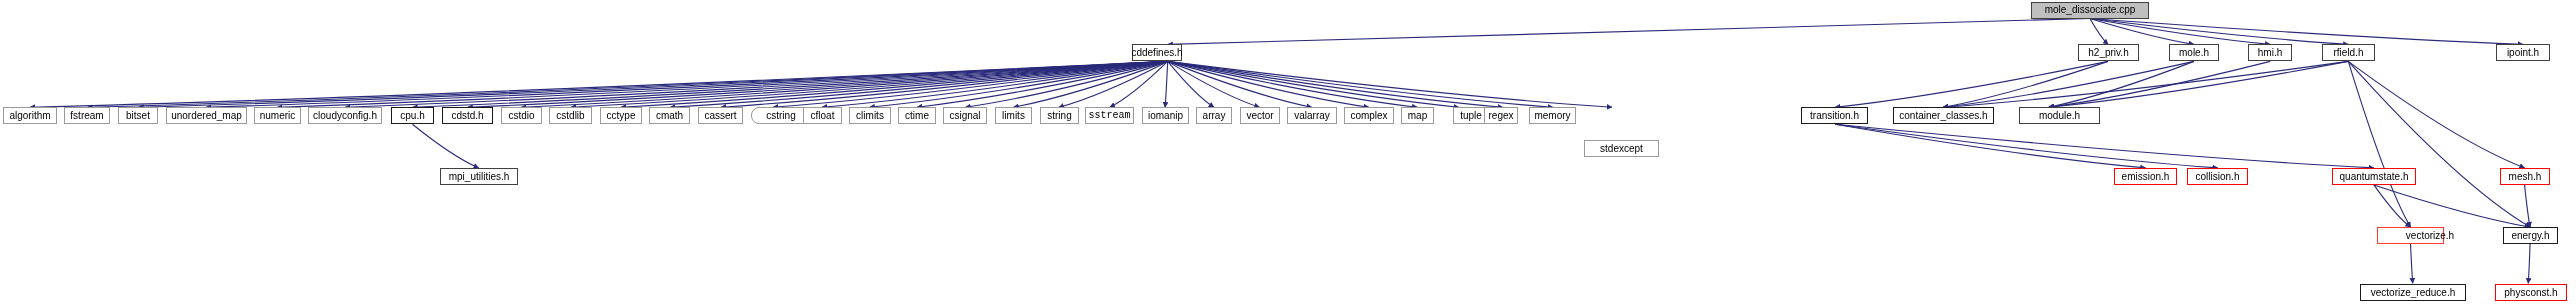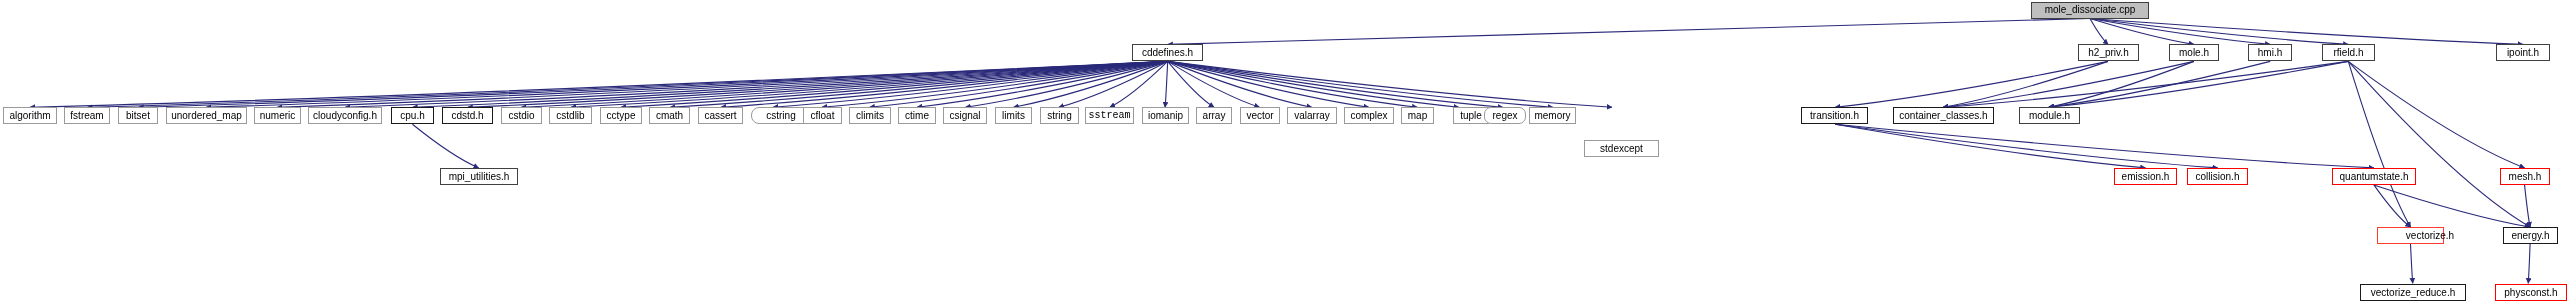--- a/index.html
+++ b/index.html
@@ -120,21 +120,21 @@
       <path d="M 2478.5 168 C 2632.692 194.55, 2780.18 216.38, 2897.5 227" fill="none" stroke="#2a2a7a" stroke-width="1.5" marker-end="url(#arrow)"></path>
       <path d="M 2478.5 168 C 2668.572 194.55, 2850.38 216.38, 2995 227" fill="none" stroke="#2a2a7a" stroke-width="1.5" marker-end="url(#arrow)"></path>
       <path d="M 2478.5 168 C 2747.1499999999996 194.55, 3002.3 216.38, 3206 227" fill="none" stroke="#2a2a7a" stroke-width="1.5" marker-end="url(#arrow)"></path>
       <path d="M 3206 250 C 3224.216 275.65, 3241.64 296.74, 3255.5 307" fill="none" stroke="#2a2a7a" stroke-width="1.5" marker-end="url(#arrow)"></path>
       <path d="M 3206 250 C 3283.6479999999997 275.65, 3357.92 296.74, 3417 307" fill="none" stroke="#2a2a7a" stroke-width="1.5" marker-end="url(#arrow)"></path>
       <path d="M 3409.5 250 C 3412.2599999999998 275.65, 3414.9 296.74, 3417 307" fill="none" stroke="#2a2a7a" stroke-width="1.5" marker-end="url(#arrow)"></path>
       <path d="M 3255.5 330 C 3256.604 353.85, 3257.66 373.46, 3258.5 383" fill="none" stroke="#2a2a7a" stroke-width="1.5" marker-end="url(#arrow)"></path>
       <path d="M 3417 330 C 3416.0800000000004 353.85, 3415.2 373.46, 3414.5 383" fill="none" stroke="#2a2a7a" stroke-width="1.5" marker-end="url(#arrow)"></path>
     </svg>
 <div class="node gray-thick" style="left: 2031px; top: 1.5px; width: 118px;">mole_dissociate.cpp</div>
-    <div class="node dark" style="left: 1132px; top: 44px; width: 71px;">cddefines.h</div>
+    <div class="node dark" style="left: 1132px; top: 44px; width: 50px;">cddefines.h</div>
     <div class="node dark" style="left: 2078px; top: 44px; width: 61px;">h2_priv.h</div>
     <div class="node dark" style="left: 2169px; top: 44px; width: 50px;">mole.h</div>
     <div class="node dark" style="left: 2248px; top: 44px; width: 44px;">hmi.h</div>
     <div class="node dark" style="left: 2322px; top: 44px; width: 53px;">rfield.h</div>
     <div class="node dark" style="left: 2496px; top: 44px; width: 54px;">ipoint.h</div>
     <div class="node" style="left: 3px; top: 107px; width: 54px;">algorithm</div>
     <div class="node" style="left: 64px; top: 107px; width: 46px;">fstream</div>
     <div class="node" style="left: 118px; top: 107px; width: 40px;">bitset</div>
     <div class="node" style="left: 166px; top: 107px; width: 81px;">unordered_map</div>
     <div class="node" style="left: 254px; top: 107px; width: 47px;">numeric</div>
@@ -154,26 +154,26 @@
     <div class="node" style="left: 995px; top: 107px; width: 37px;">limits</div>
     <div class="node" style="left: 1040px; top: 107px; width: 39px;">string</div>
     <div class="node" style="left: 1085px; top: 107px; width: 49px; font-family: Liberation Mono, monospace;">sstream</div>
     <div class="node" style="left: 1142px; top: 107px; width: 47px;">iomanip</div>
     <div class="node" style="left: 1196px; top: 107px; width: 36px;">array</div>
     <div class="node" style="left: 1240px; top: 107px; width: 40px;">vector</div>
     <div class="node" style="left: 1287px; top: 107px; width: 50px;">valarray</div>
     <div class="node" style="left: 1344px; top: 107px; width: 50px;">complex</div>
     <div class="node" style="left: 1401px; top: 107px; width: 33px;">map</div>
     <div class="node" style="left: 1441px; top: 107px; width: 36px; margin-left: 12px;">tuple</div>
-    <div class="node" style="left: 1484px; top: 107px; width: 42px; border-radius: 7px;">regex</div>
+    <div class="node" style="left: 1484px; top: 107px; width: 34px;">regex</div>
     <div class="node" style="left: 1529px; top: 107px; width: 47px;">memory</div>
     <div class="node" style="left: 1584px; top: 107px; width: 75px; margin-top: 33px;">stdexcept</div>
     <div class="node black-thick" style="left: 1801px; top: 107px; width: 67px;">transition.h</div>
     <div class="node black-thick" style="left: 1893px; top: 107px; width: 101px;">container_classes.h</div>
-    <div class="node dark" style="left: 2019px; top: 107px; width: 61px;">module.h</div>
+    <div class="node dark" style="left: 2019px; top: 107px; width: 81px;">module.h</div>
     <div class="node dark" style="left: 440px; top: 168px; width: 78px;">mpi_utilities.h</div>
     <div class="node red" style="left: 2114px; top: 168px; width: 63px;">emission.h</div>
     <div class="node red" style="left: 2187px; top: 168px; width: 61px;">collision.h</div>
     <div class="node red" style="left: 2332px; top: 168px; width: 84px;">quantumstate.h</div>
     <div class="node red" style="left: 2500px; top: 168px; width: 50px;">mesh.h</div>
     <div class="node red-thin" style="left: 2377px; top: 227px; width: 67px; padding-left: 39px;">vectorize.h</div>
     <div class="node black-thick" style="left: 2503px; top: 227px; width: 55px;">energy.h</div>
     <div class="node black-thick" style="left: 2360px; top: 284px; width: 106px;">vectorize_reduce.h</div>
     <div class="node red" style="left: 2495px; top: 284px; width: 72px;">physconst.h</div>
   </div>

